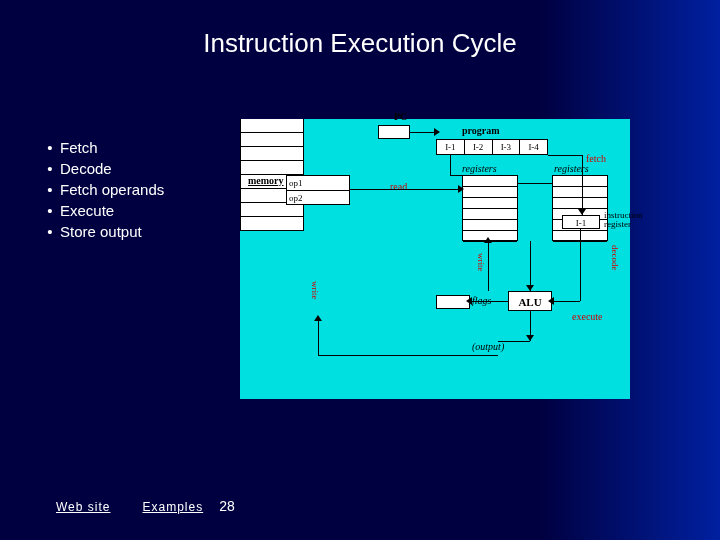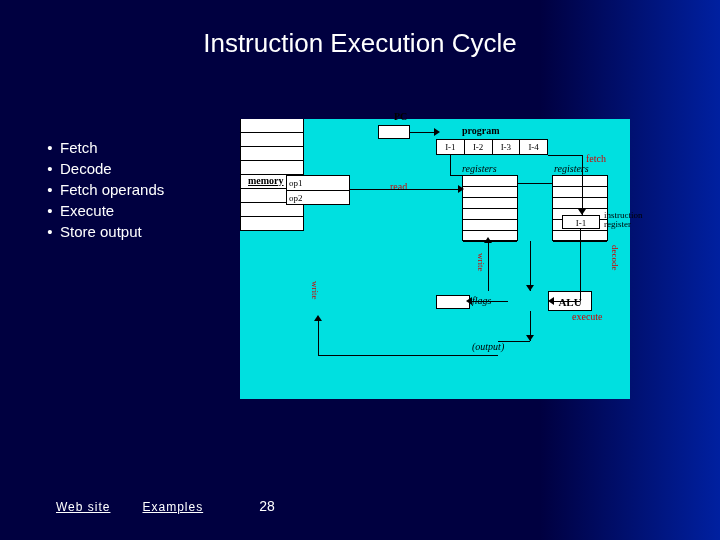--- a/index.html
+++ b/index.html
@@ -74,21 +74,20 @@
   }
   .footer .cite { flex: 1; }
   .footer a {
     color: #fff;
     text-decoration: underline;
     margin: 0 16px;
     font-size: 12px;
     letter-spacing: 1px;
   }
   .footer .pagenum {
-    margin-left: 40px;
     font-size: 14px;
   }
 
   
   .pc { left: 138px; top: 6px; width: 32px; height: 14px; }
   .prog-label { left: 222px; top: 6px; font-weight: bold; }
   .prog { left: 196px; top: 20px; width: 112px; height: 16px; display:flex; }
   .prog .cell { flex:1; border-right:1px solid #000; font-size:9px; text-align:center; line-height:16px;}
   .prog .cell:last-child{border-right:none;}
 
@@ -108,21 +107,21 @@
   .regbus2 { left: 312px; top: 56px; width: 56px; height: 66px; }
   .regbus2 .r{height:11px;border-bottom:1px solid #000;}
   .regbus2-lbl { left: 314px; top: 44px; font-style: italic; }
 
   .ir { left: 322px; top: 96px; width: 38px; height: 14px; font-size:9px; text-align:center; line-height:14px;}
   .ir-label { left: 364px; top: 92px; writing-mode: horizontal-tb; width:24px; font-size:9px; line-height:9px;}
 
   .fetch-label { left: 346px; top: 34px; }
   .decode-label { left: 370px; top: 126px; writing-mode: vertical-rl; font-size:9px;}
 
-  .alu { left: 268px; top: 172px; width: 44px; height: 20px; text-align:center; font-size:11px; line-height:20px; font-weight:bold;margin-left:40px;}
+  .alu { left: 268px; top: 172px; width: 44px; height: 20px; text-align:center; font-size:11px; line-height:20px; font-weight:bold;}
   .flags { left: 196px; top: 176px; width: 34px; height: 14px; }
   .flags-label { left: 232px; top: 176px; font-style: italic; }
 
   .execute-label { left: 332px; top: 192px; }
   .output-label { left: 232px; top: 222px; font-style: italic; }
 
   .write-label1 { left: 70px; top: 162px; writing-mode: vertical-rl; font-size:9px; }
   .write-label2 { left: 236px; top: 134px; writing-mode: vertical-rl; font-size:9px; }
 
   

